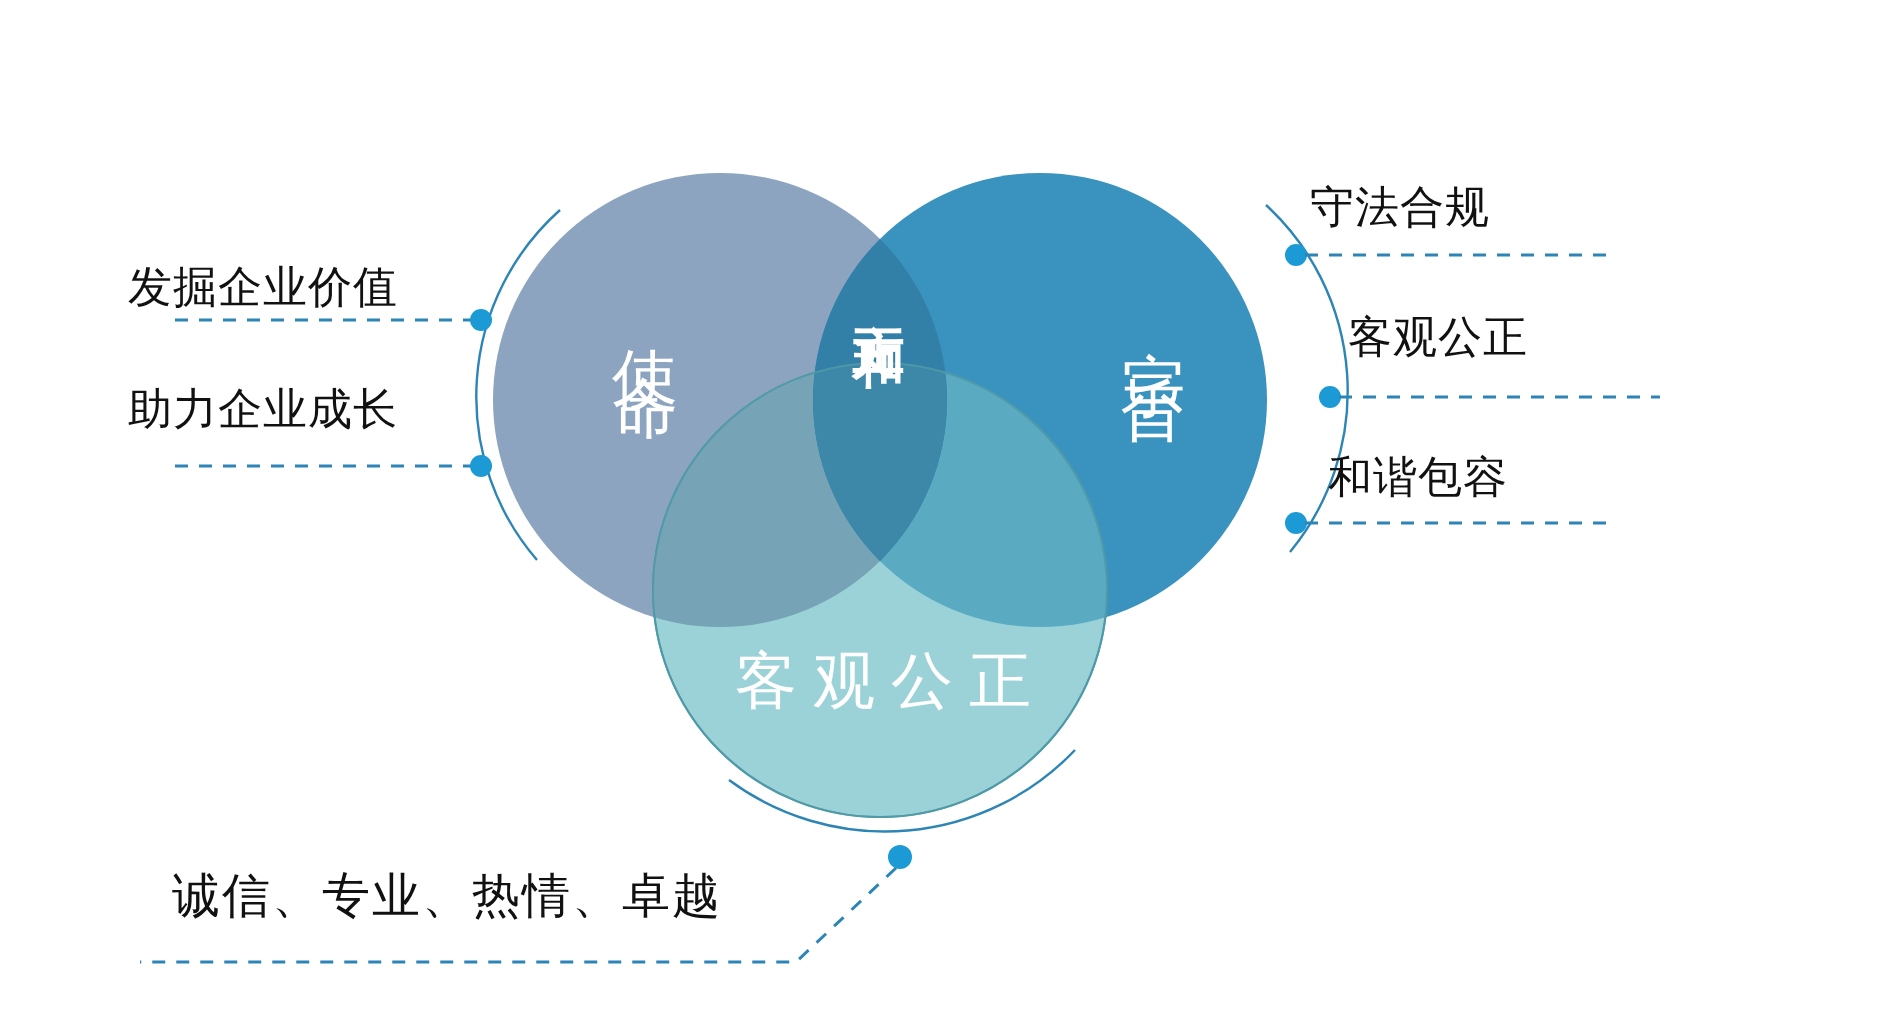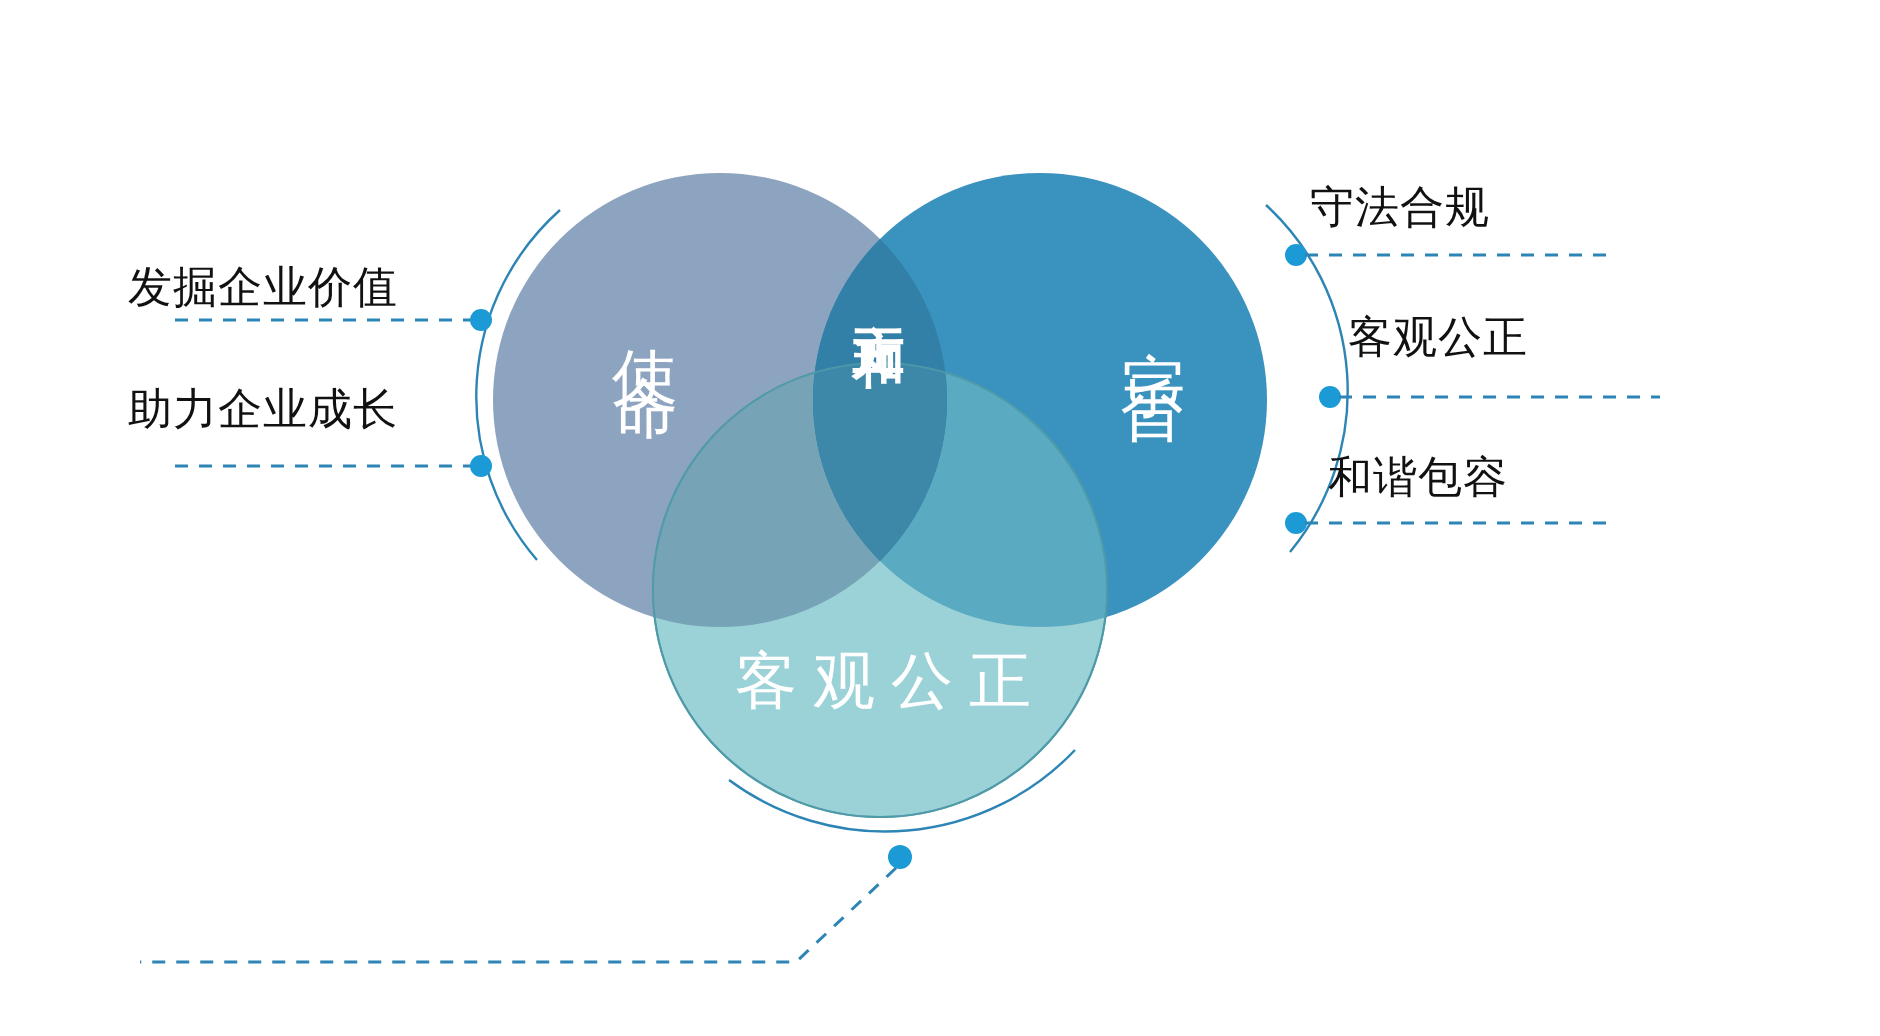--- a/index.html
+++ b/index.html
@@ -149,14 +149,15 @@
   <div class="label-text" style="left: 128px; top: 242px; margin-top: 24px;">发掘企业价值</div>
 
   <div class="label-text" style="left: 128px; top: 388px;">助力企业成长</div>
 
   <div class="label-text" style="left: 1310px; top: 186px;">守法合规</div>
 
   <div class="label-text" style="left: 1348px; top: 316px;">客观公正</div>
 
   <div class="label-text" style="left: 1328px; top: 456px;">和谐包容</div>
 
+  <div class="label-text" style="left: 172px; top: 872px; font-size: 48px; letter-spacing: 2px;">诚信、专业、热情、卓越</div>
 
 </div>
 
 </body></html>

